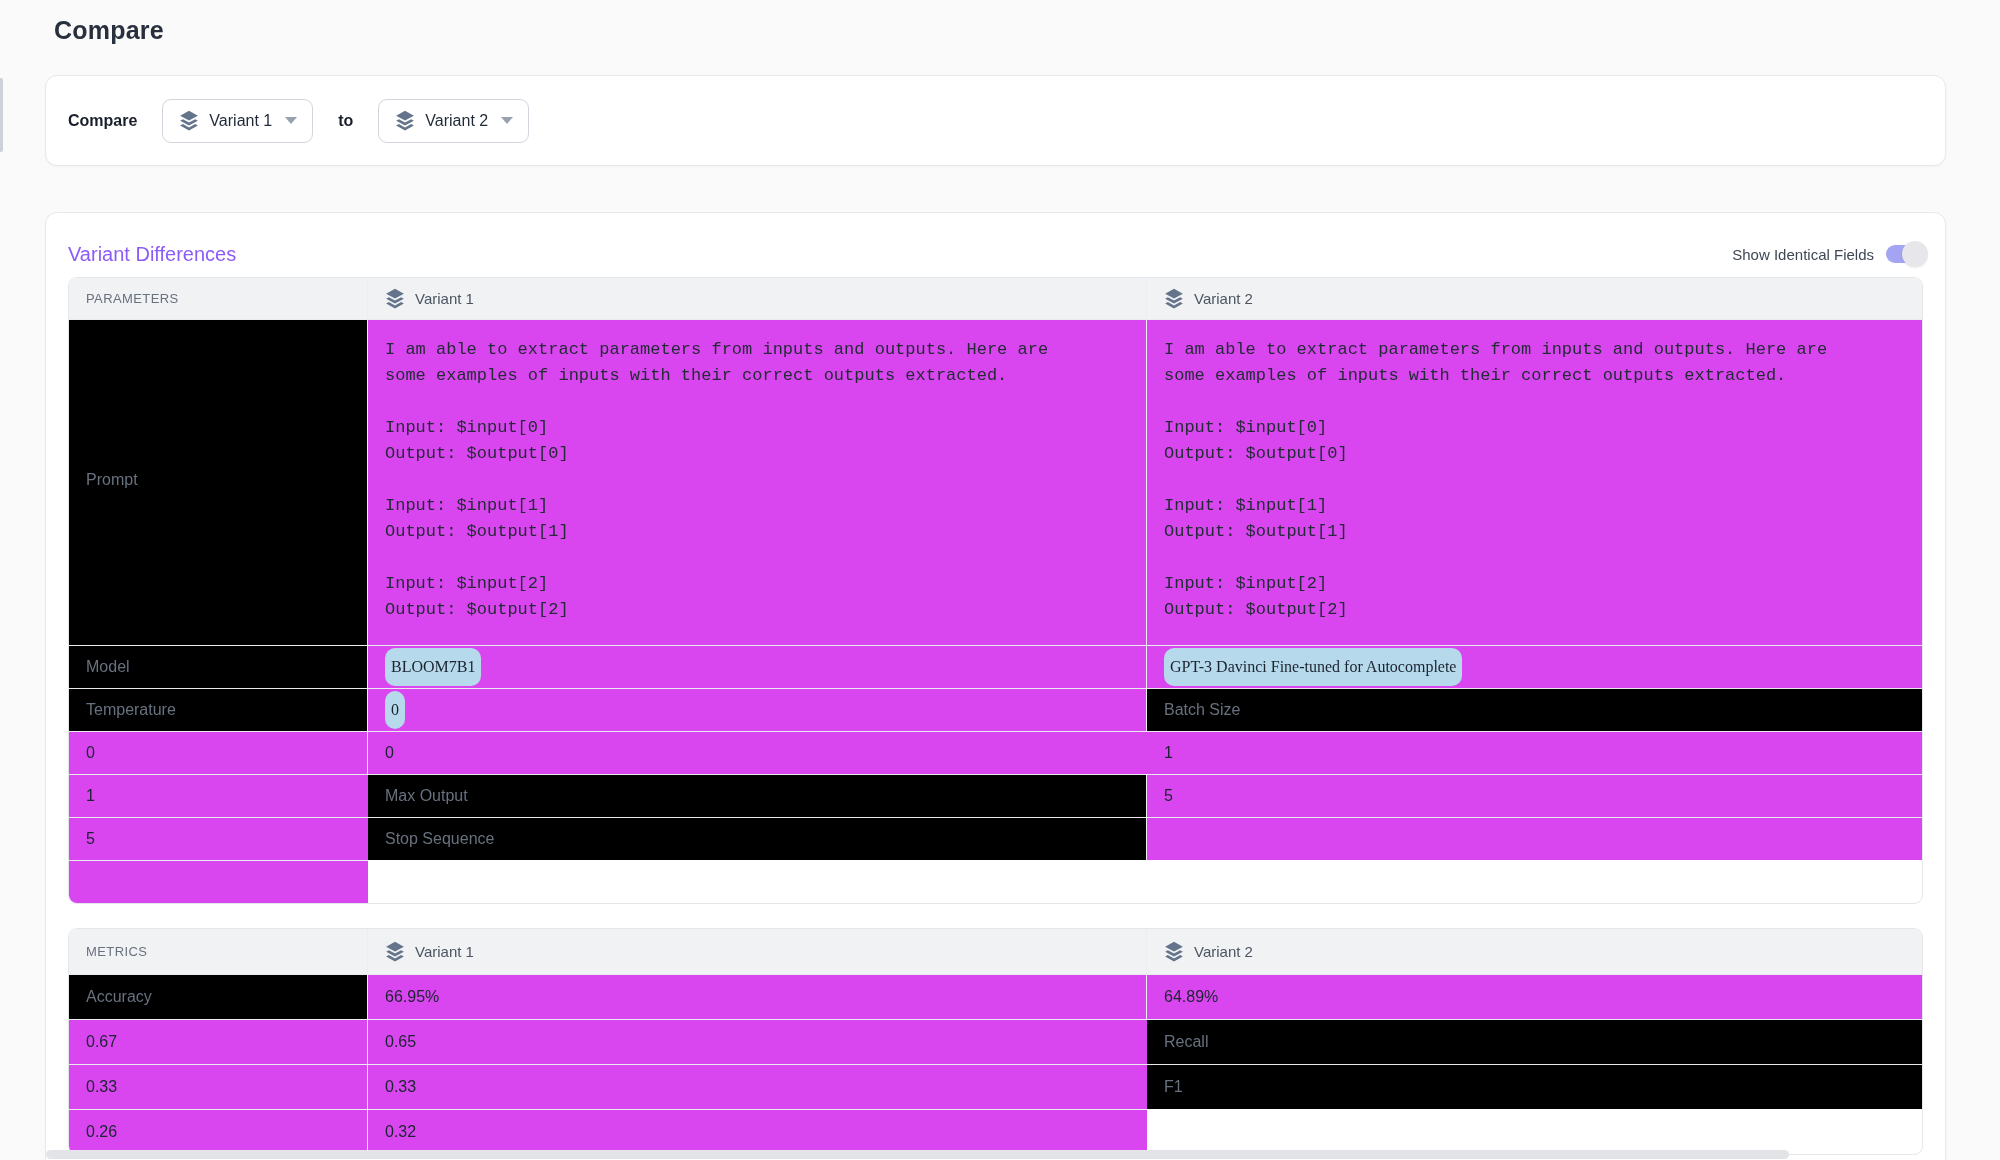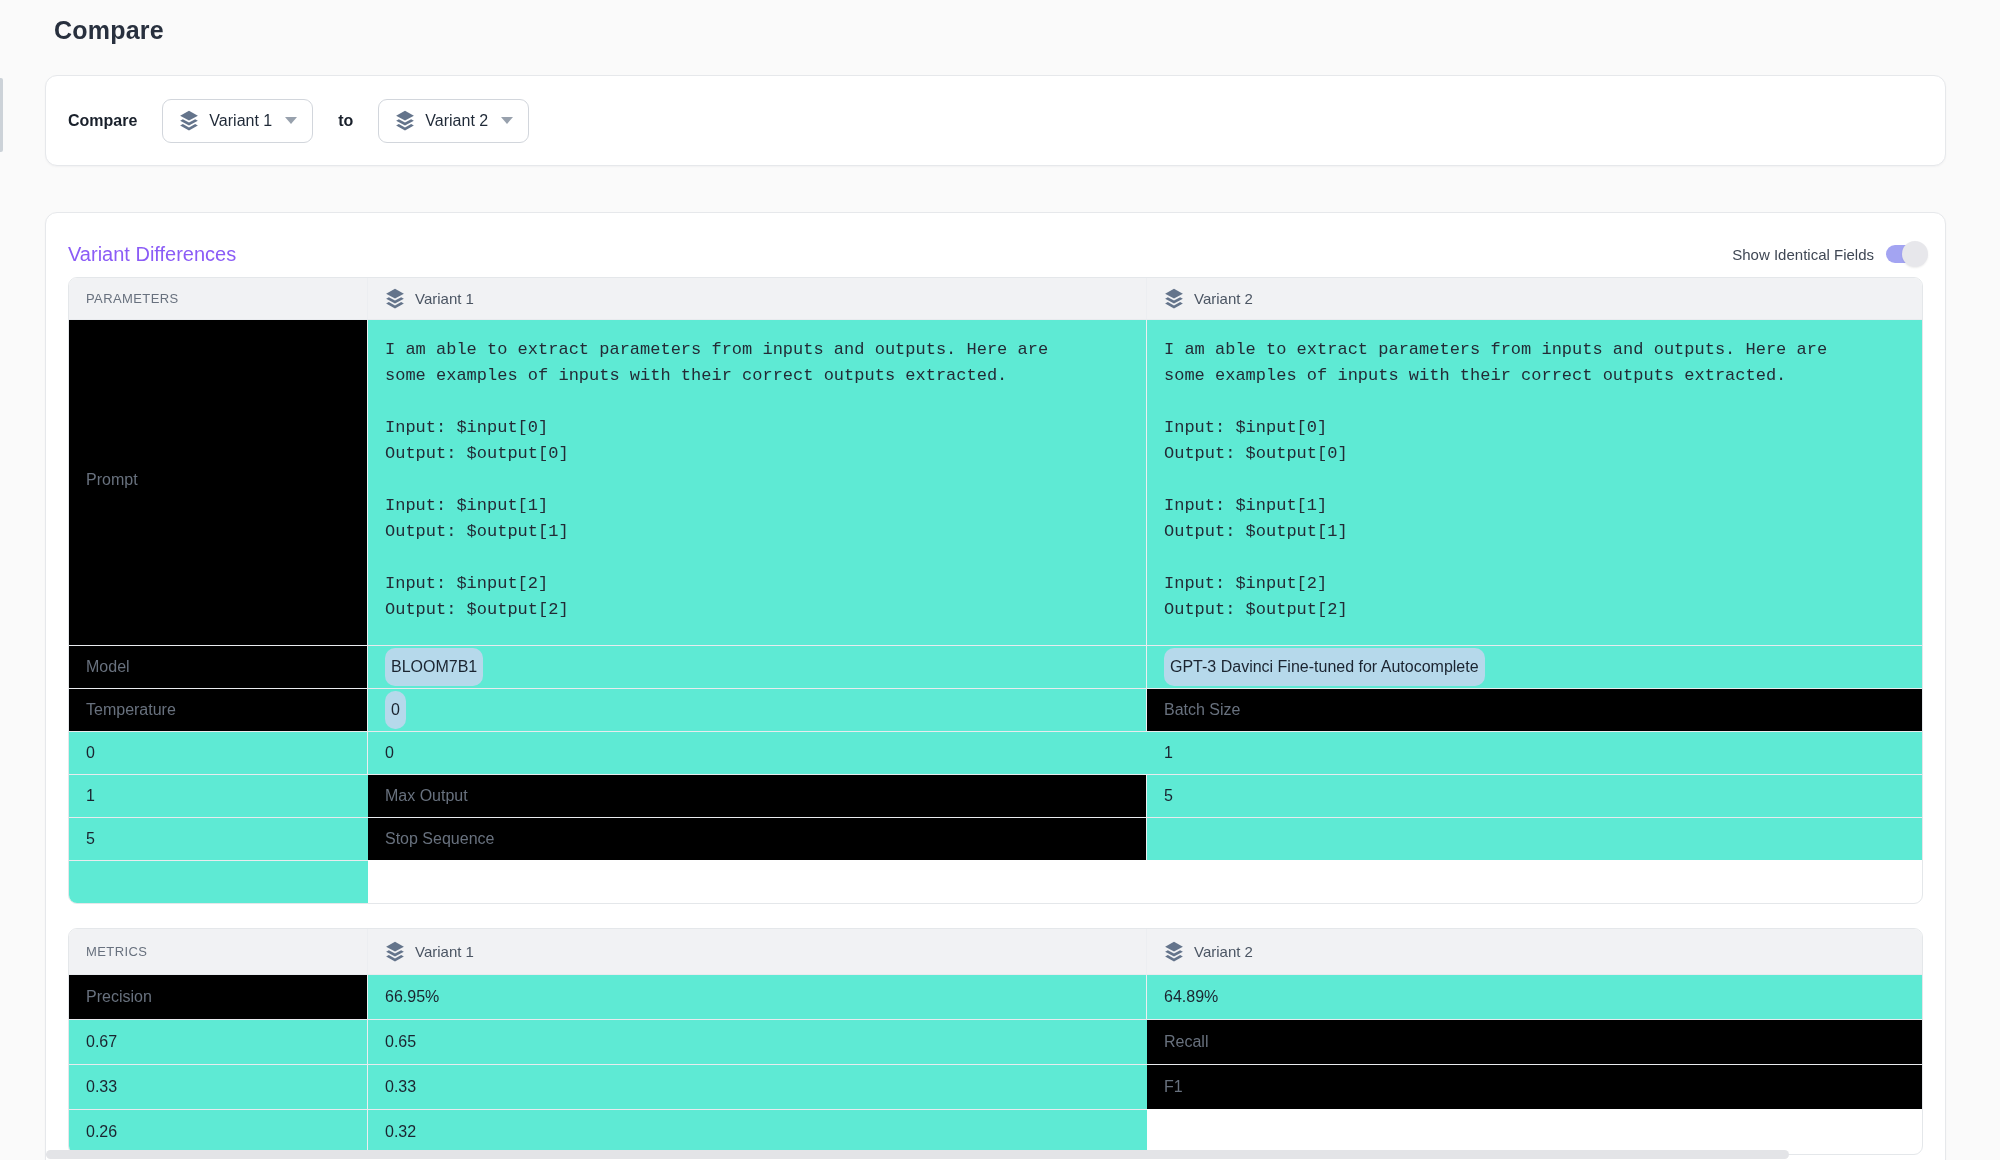--- a/index.html
+++ b/index.html
@@ -50,34 +50,34 @@
     background:#e7e7eb; box-shadow:0 1px 2px rgba(0,0,0,.08);
   }
   .dtable {
     display:grid; grid-template-columns:299px 779px 779px;
     border:1px solid #e4e7ea; border-radius:9px; overflow:hidden;
     margin-top:8px; background:#fff;
   }
   .dtable.metrics { margin-top:24px; }
   .c {
     display:flex; align-items:center; padding:0 17px; min-height:43px;
-    background:#5eead4; border-top:1px solid #e9ebee; font-size:16px; color:#1b2430;
+    background:#d946ef; border-top:1px solid #e9ebee; font-size:16px; color:#1b2430;
   }
   .c.lab { background:#000000; color:#68717e; border-right:1px solid #eceef1; }
   .c.v1 { border-right:1px solid #eceef1; }
   .c.head { background:#f1f2f4; border-top:none; min-height:41px; color:#4b5563; font-size:15px; gap:10px; }
   .c.head.lab { font-size:13px; letter-spacing:.4px; color:#68717e; }
   .c.prompt { align-items:flex-start; padding-top:17px; padding-bottom:22px; min-height:313px; }
   .c.prompt.lab { align-items:center; }
   .mono {
     font-family:"Liberation Mono","DejaVu Sans Mono",monospace;
     font-size:17px; line-height:26px; white-space:pre; color:#232b36;
   }
   .metrics .c { min-height:45px; }
-  .chip { background:#b6d9eb; border-radius:10px; padding:10px 6px; color:#1b2430; }
+  .chip { background:#b6d9eb; border-radius:10px; padding:10px 6px; color:#1b2430;font-family:Liberation Serif, serif; }
   .hscrollbar {
     position:absolute; left:46px; top:1150px; width:1743px; height:9px;
     background:#e3e4e7; border-radius:5px; z-index:9;
   }
 </style>
 </head>
 <body>
 
 <svg width="0" height="0" style="position:absolute">
   <defs>
@@ -222,21 +222,21 @@
         </svg>
       <span>Variant 1</span>
     </div>
     <div class="c head">
       <svg class="layers-ic" viewBox="0 0 24 26" fill="#64748b">
           <use href="#layers-glyph"></use>
         </svg>
       <span>Variant 2</span>
     </div>
 
-    <div class="c lab">Precision</div>
+    <div class="c lab">Accuracy</div>
     <div class="c v1">
         <span>66.95%</span>
       </div>
     <div class="c">
         <span>64.89%</span>
       </div>
 
     <div class="c v1">
         <span>0.67</span>
       </div>

